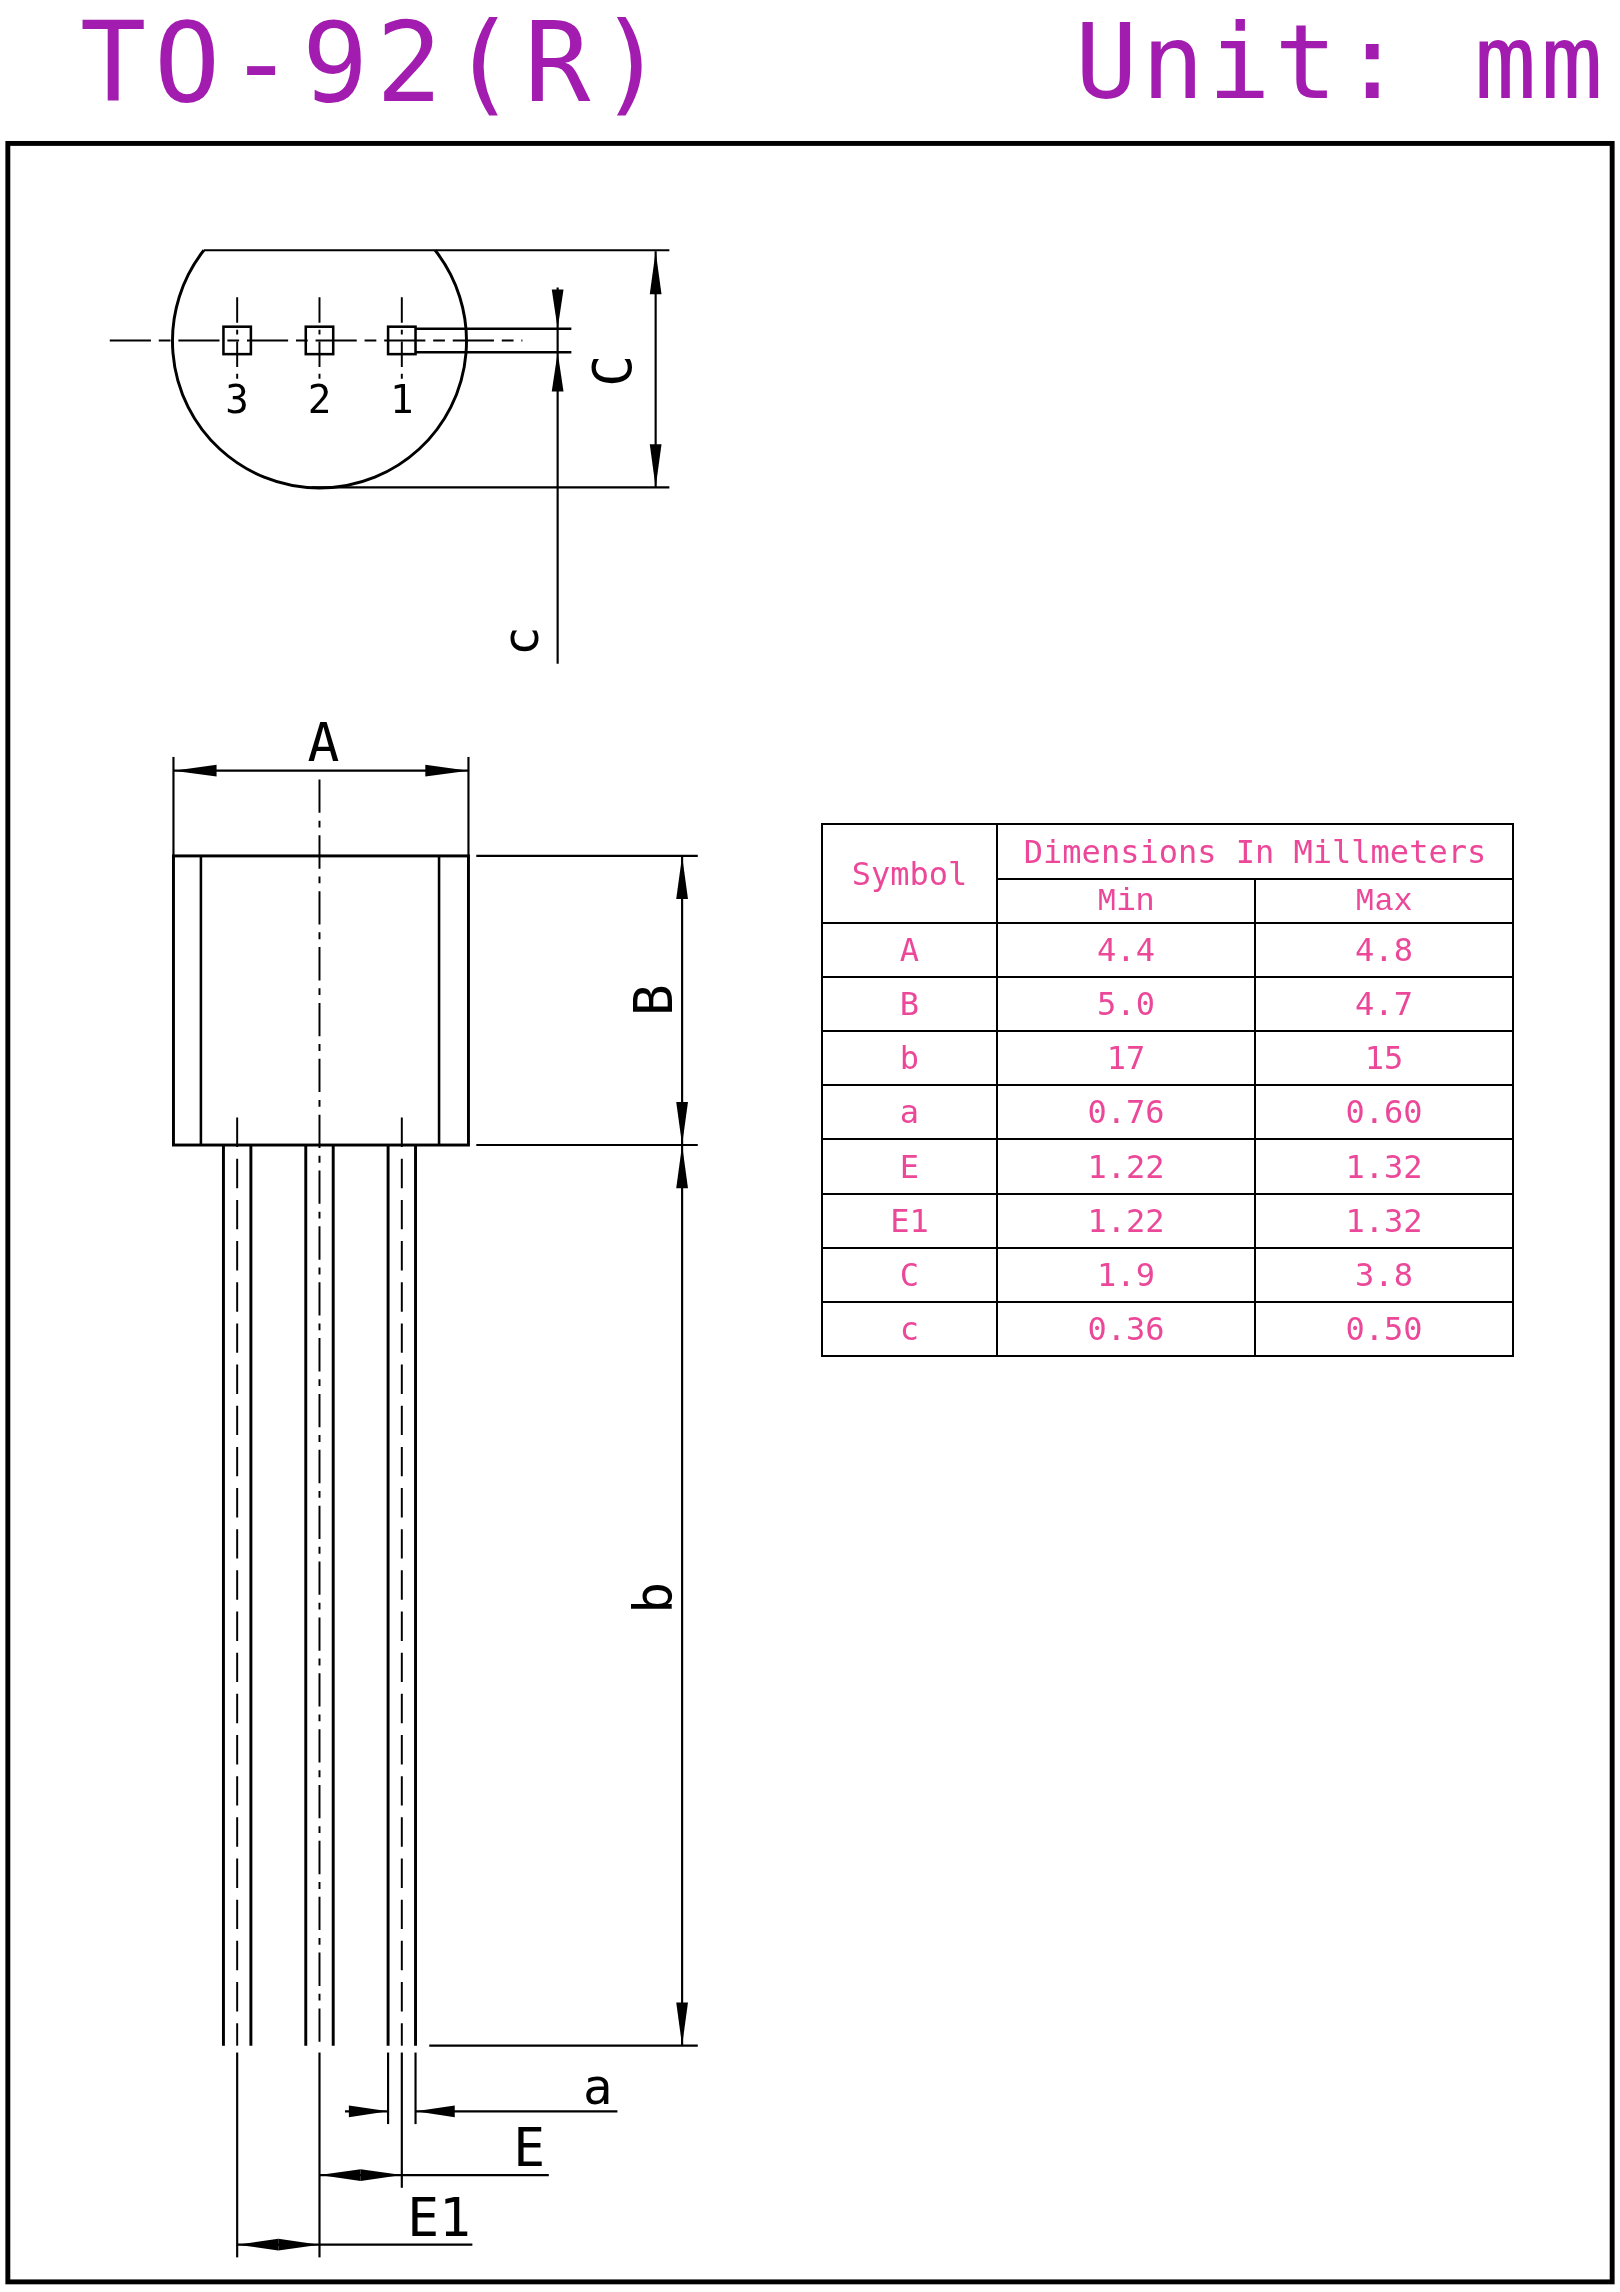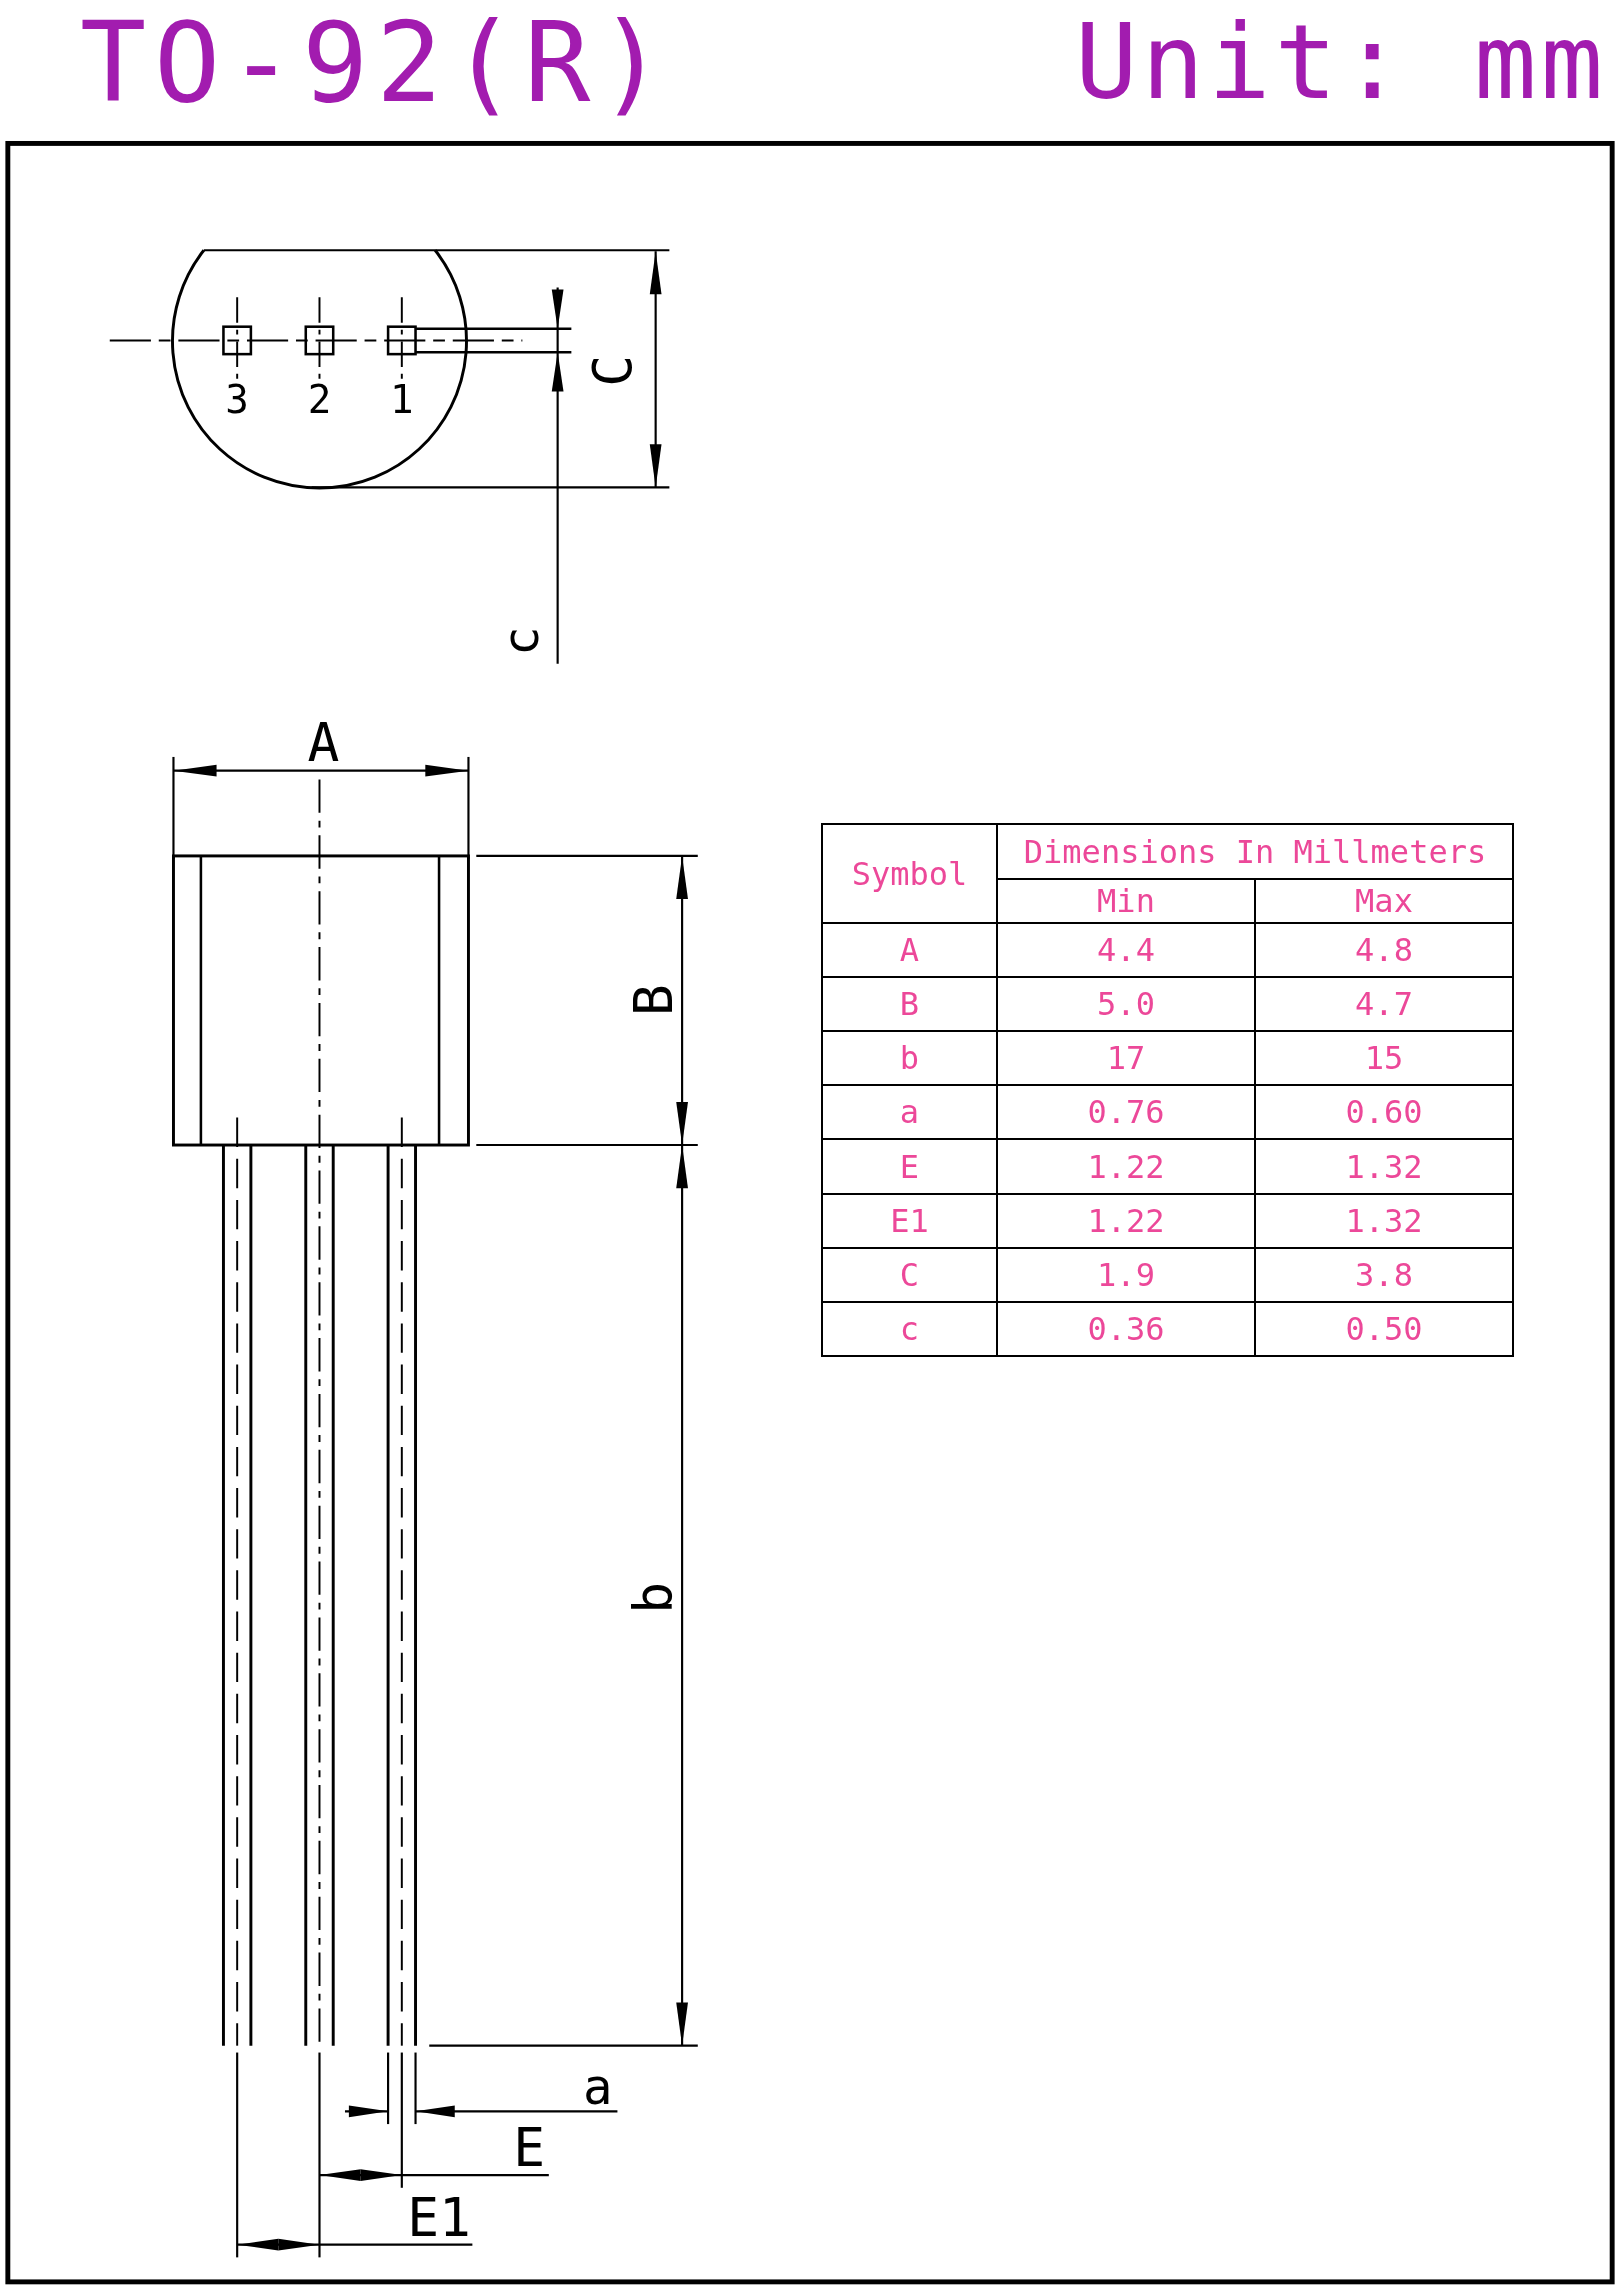--- a/index.html
+++ b/index.html
@@ -32,21 +32,21 @@
     border:2.9px solid #000;
     text-align:center;vertical-align:middle;
     padding:0;
     overflow:hidden;
   }
   #dim-table .col-symbol{width:173px;}
   #dim-table .col-min{width:260px;}
   #dim-table .col-max{width:260px;border-radius:17px;}
   #dim-table tr{height:53px;}
   #dim-table tr.hdr1{height:54px;}
-  #dim-table tr.hdr2{height:43px;}
+  #dim-table tr.hdr2{height:43px;font-family:Liberation Mono, monospace;}
 </style>
 </head>
 <body>
 
 <div id="page">
 
   <div id="title" class="cad-text">TO-92(R)</div>
   <div id="unit" class="cad-text">Unit: mm</div>
 
   <svg id="drawing-svg" width="1620" height="2293" viewBox="0 0 1653 2339">

